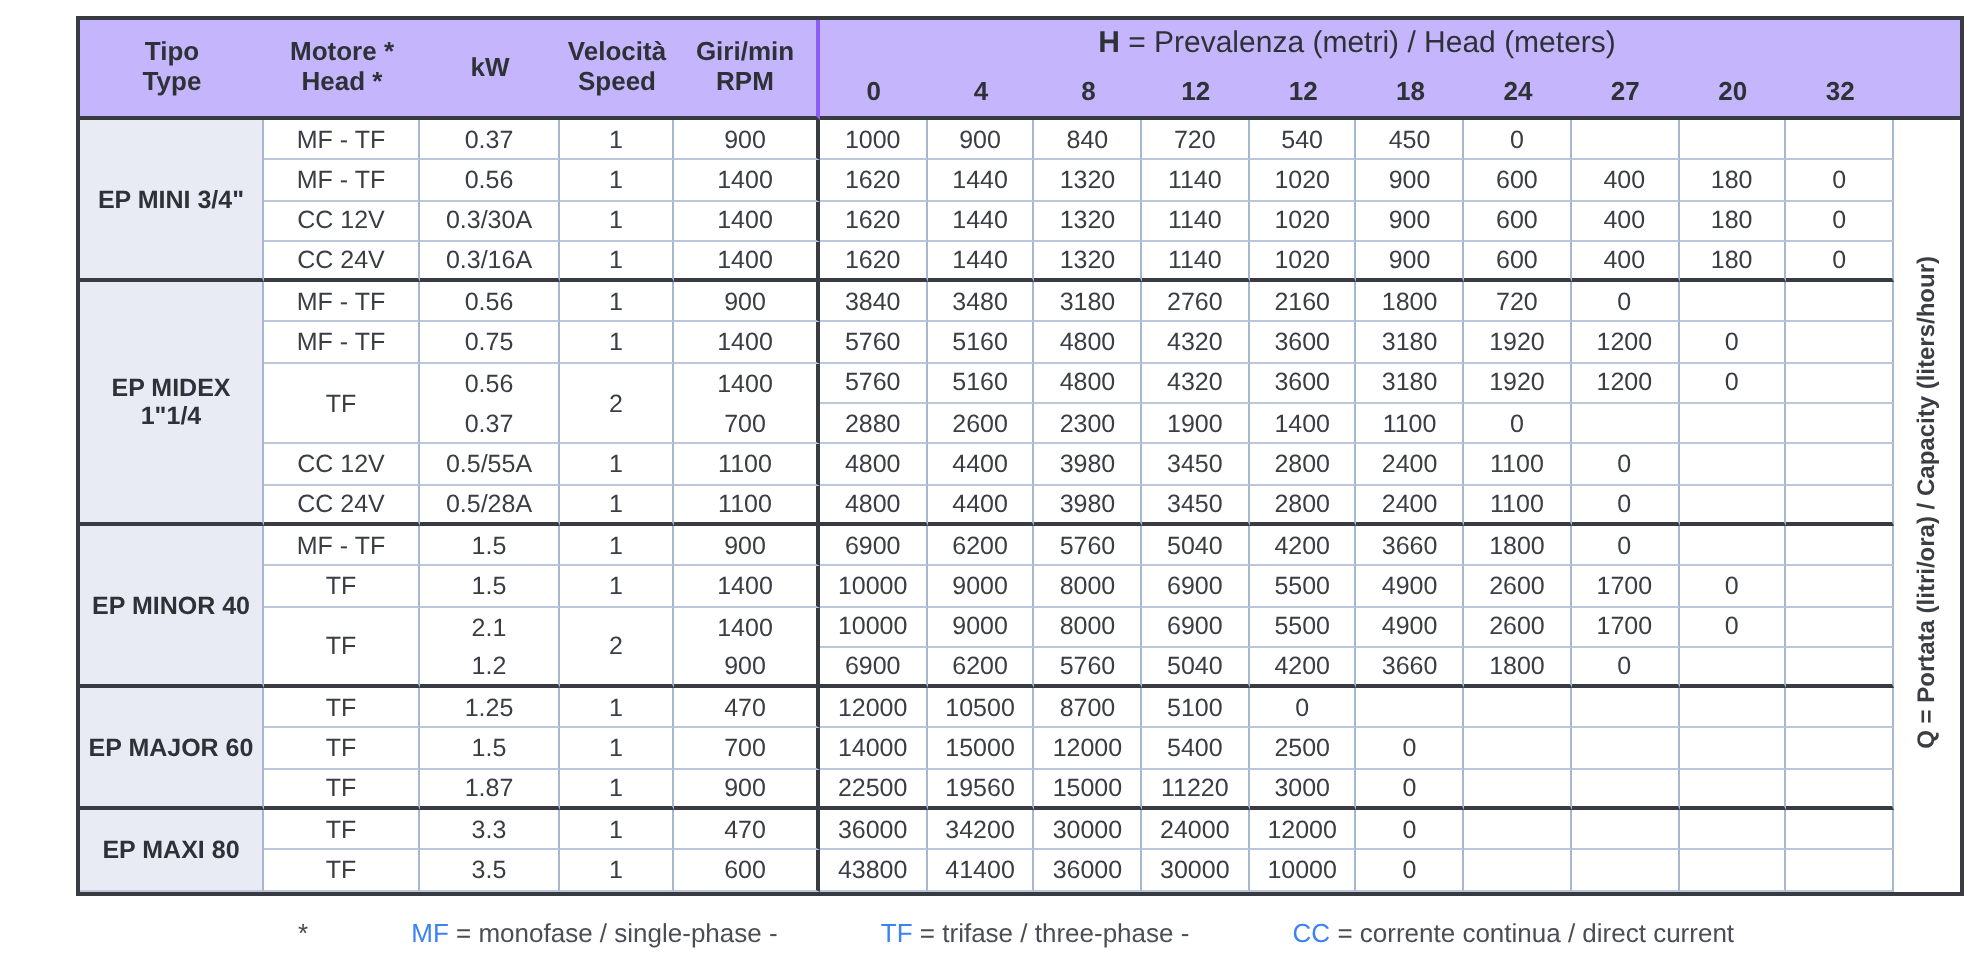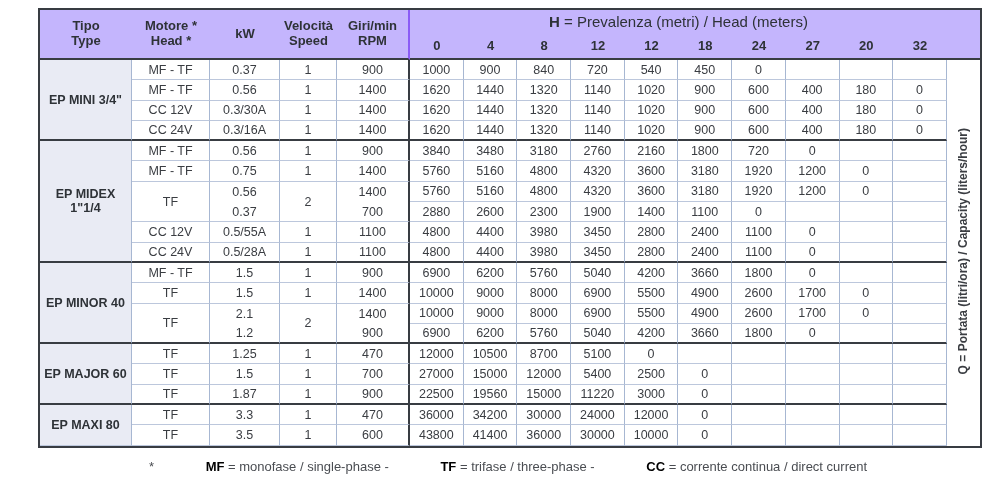--- a/index.html
+++ b/index.html
@@ -27,21 +27,21 @@
   tbody td.rpm { border-right:2px solid #383c42; }
   tbody td.nb { border-bottom:none; }
   tbody td.group-end { border-bottom:2px solid #383c42; }
   tbody td.q-cell { border-right:none; border-bottom:none; background:#fff; }
   .vtext { writing-mode:vertical-rl; transform:rotate(180deg); display:inline-block;
            font-size:12px; font-weight:bold; color:#3a3d42; line-height:1; }
   .vtext b { font-weight:bold; }
 
   .footnote { position:absolute; left:38px; top:459px; width:940px; text-align:center;
               font-size:13px; color:#4a4d52; }
-  .footnote b { font-weight:bold; color:#000000;padding-left:48px; }
+  .footnote b { font-weight:normal; color:#3b82f6;padding-left:48px; }
 </style>
 </head>
 <body>
 
 <div class="page">
 
   <table class="spec">
     <colgroup>
       <col style="width:92px">
         <col style="width:78px">
@@ -323,21 +323,21 @@
           <td class="hcell"></td>
           <td class="hcell"></td>
           <td class="hcell"></td>
           <td class="hcell"></td>
         </tr>
         <tr>
           <td>TF</td>
           <td>1.5</td>
           <td>1</td>
           <td class="rpm">700</td>
-          <td class="hcell">27000</td>
+          <td class="hcell">14000</td>
           <td class="hcell">15000</td>
           <td class="hcell">12000</td>
           <td class="hcell">5400</td>
           <td class="hcell">2500</td>
           <td class="hcell">0</td>
           <td class="hcell"></td>
           <td class="hcell"></td>
           <td class="hcell"></td>
           <td class="hcell"></td>
         </tr>

